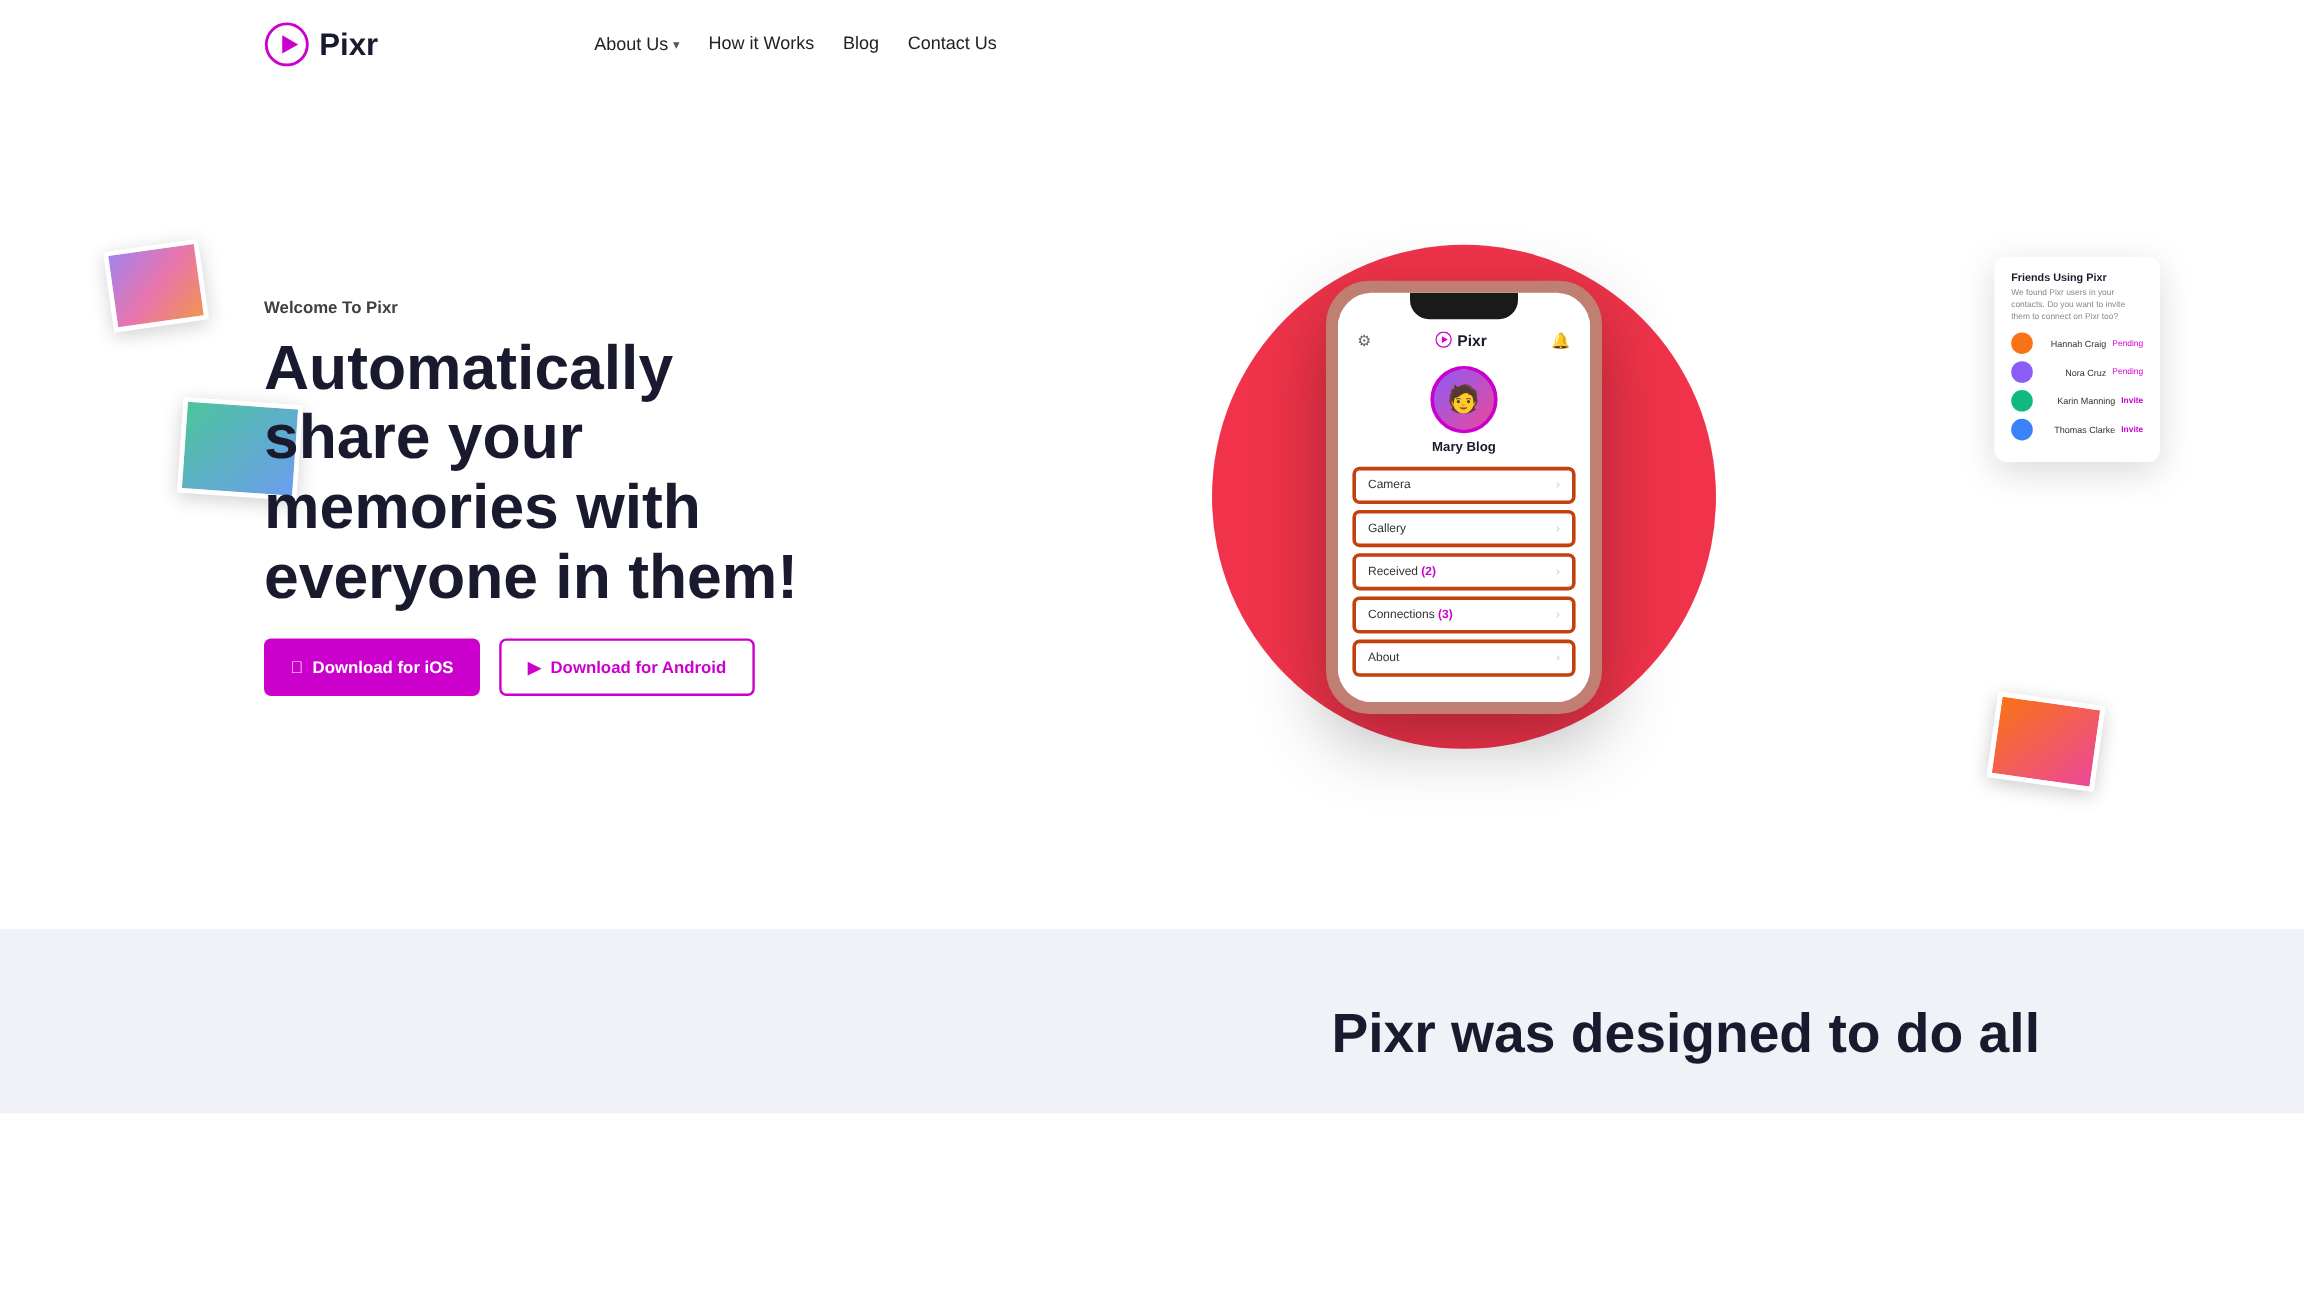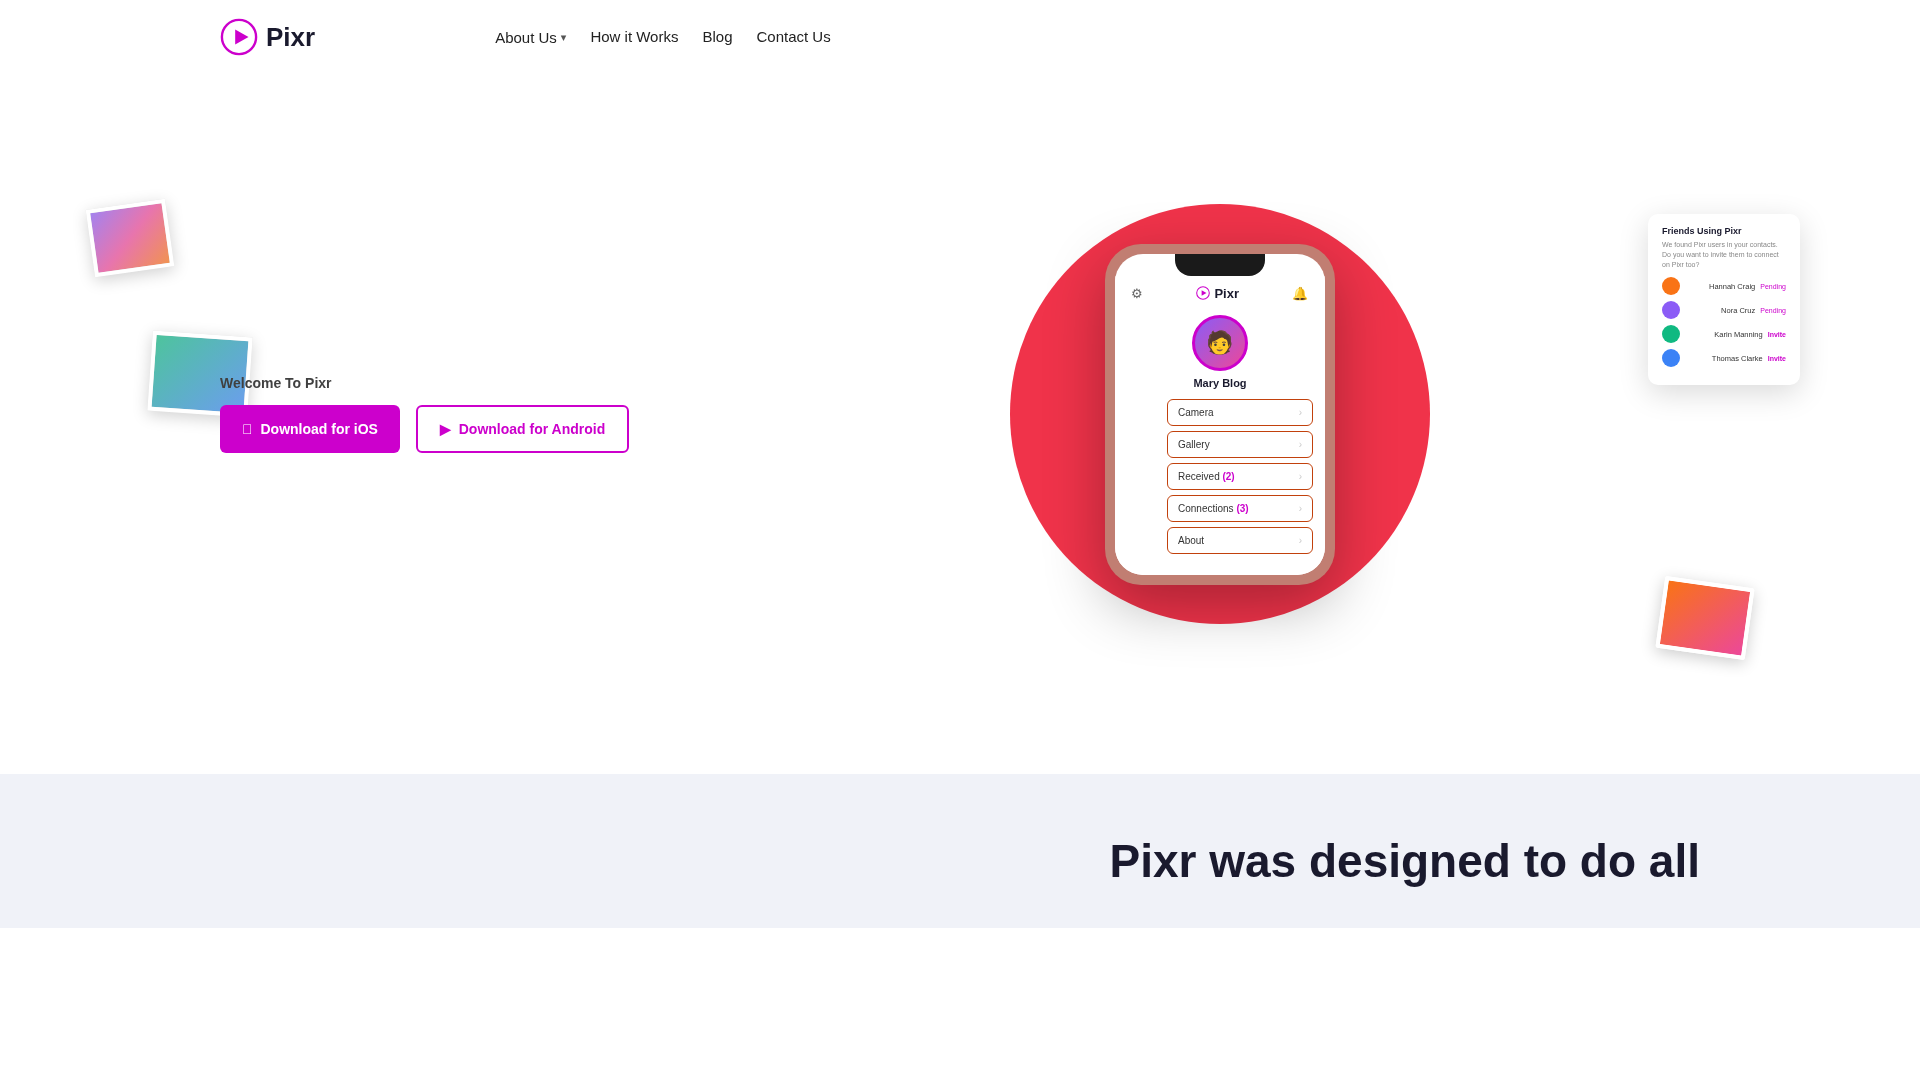--- a/index.html
+++ b/index.html
@@ -256,48 +256,47 @@
     }
     .phone-username {
       font-size: 11px;
       font-weight: 600;
       color: #1a1a2e;
     }
     .phone-menu-item {
       display: flex;
       align-items: center;
       justify-content: space-between;
-      border: 1px solid #c2410c;
+      border: 3px solid #c2410c;
       border-radius: 6px;
       padding: 7px 10px;
       margin-bottom: 5px;
       font-size: 10px;
       color: #333;
-      margin-left: 40px;
     }
     .phone-menu-badge {
       color: #cc00cc;
       font-weight: 600;
     }
     .phone-menu-arrow {
       color: #ccc;
       font-size: 10px;
     }
 
     
     .friends-panel {
       position: absolute;
       right: -100px;
       top: 80px;
       z-index: 3;
       background: #fff;
       border-radius: 10px;
       box-shadow: 0 8px 30px rgba(0,0,0,0.15);
       padding: 12px 14px;
-      width: 152px;
+      width: 138px;
     }
     .friends-panel-title {
       font-size: 9px;
       font-weight: 700;
       color: #1a1a2e;
       margin-bottom: 4px;
     }
     .friends-panel-subtitle {
       font-size: 7px;
       color: #888;
@@ -393,20 +392,21 @@
 
   <div class="floating-photo floating-photo-1">
     <div class="photo-placeholder-1"></div>
   </div>
   <div class="floating-photo floating-photo-2">
     <div class="photo-placeholder-2"></div>
   </div>
 
   <div class="hero-content">
     <p class="hero-eyebrow">Welcome To Pixr</p>
+    <h1 class="hero-title">Automatically share your memories with everyone in them!</h1>
     <div class="cta-buttons">
       <button class="btn-ios">
         <span></span>
         <span>Download for iOS</span>
       </button>
       <button class="btn-android">
         <span>▶</span>
         <span>Download for Android</span>
       </button>
     </div>

